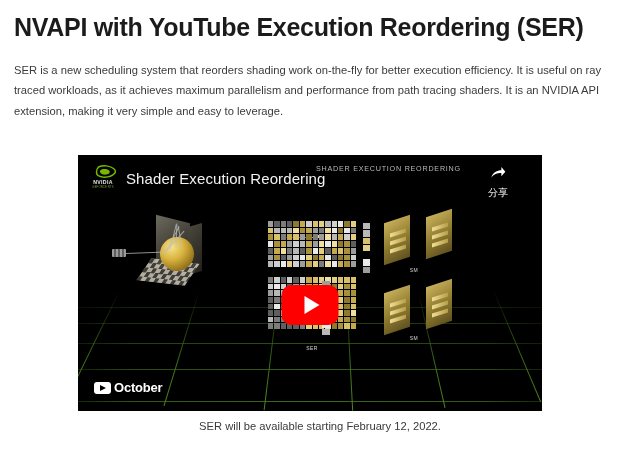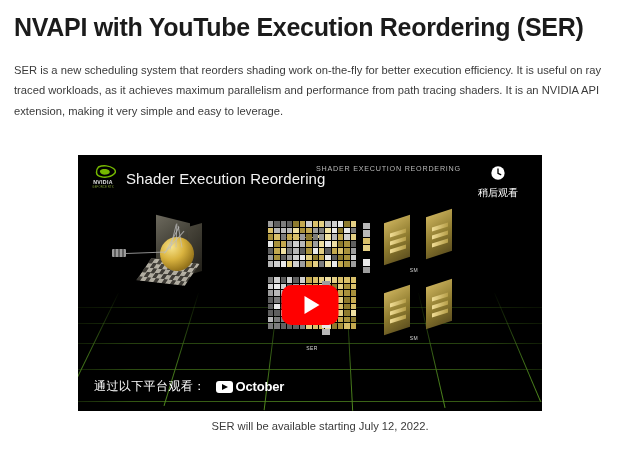--- a/index.html
+++ b/index.html
@@ -662,41 +662,39 @@
             <path d="M23 9c6-2 13-1 16 3 2 3-1 6-6 7-6 1-12-1-13-5-1-3 1-4 3-5z" fill="#76b900"></path>
           </svg>
           <div class="nv-word">NVIDIA</div>
           <div class="nv-sub">GEFORCE RTX</div>
         </div>
         <div class="vid-title">Shader Execution Reordering</div>
 
         <div class="vid-actions">
           <div class="vid-action">
             <span class="ico">
-              <svg width="16" height="16" viewBox="0 0 24 24">
-                <circle cx="12" cy="12" r="10" fill="#ffffff"></circle>
-                <path d="M12 6v6.5l4 2" stroke="#000000" stroke-width="2" fill="none" stroke-linecap="round"></path>
+              <svg width="18" height="16" viewBox="0 0 24 24">
+                <path d="M2 19c2-8 9-11 15-11V3l6 7-6 7v-5C11 12 5 14 2 19z" fill="#ffffff"></path>
               </svg>
             </span>
-            <span class="lbl">稍后观看</span>
+            <span class="lbl">分享</span>
           </div>
         </div>
       </div>
 
       <div class="vid-overtitle">SHADER EXECUTION REORDERING</div>
 
       <div class="play-btn">
         <div class="play-tri"></div>
       </div>
 
       <div class="watch-on">
-        <span class="txt">通过以下平台观看：</span>
         <span class="yt-logo">
           <span class="yt-mark"></span>
           <span class="yt-word">October</span>
         </span>
       </div>
 
     </div>
   </div>
 
-  <div class="caption">SER will be available starting July 12, 2022.</div>
+  <div class="caption">SER will be available starting February 12, 2022.</div>
 </div>
 
 </body></html>

